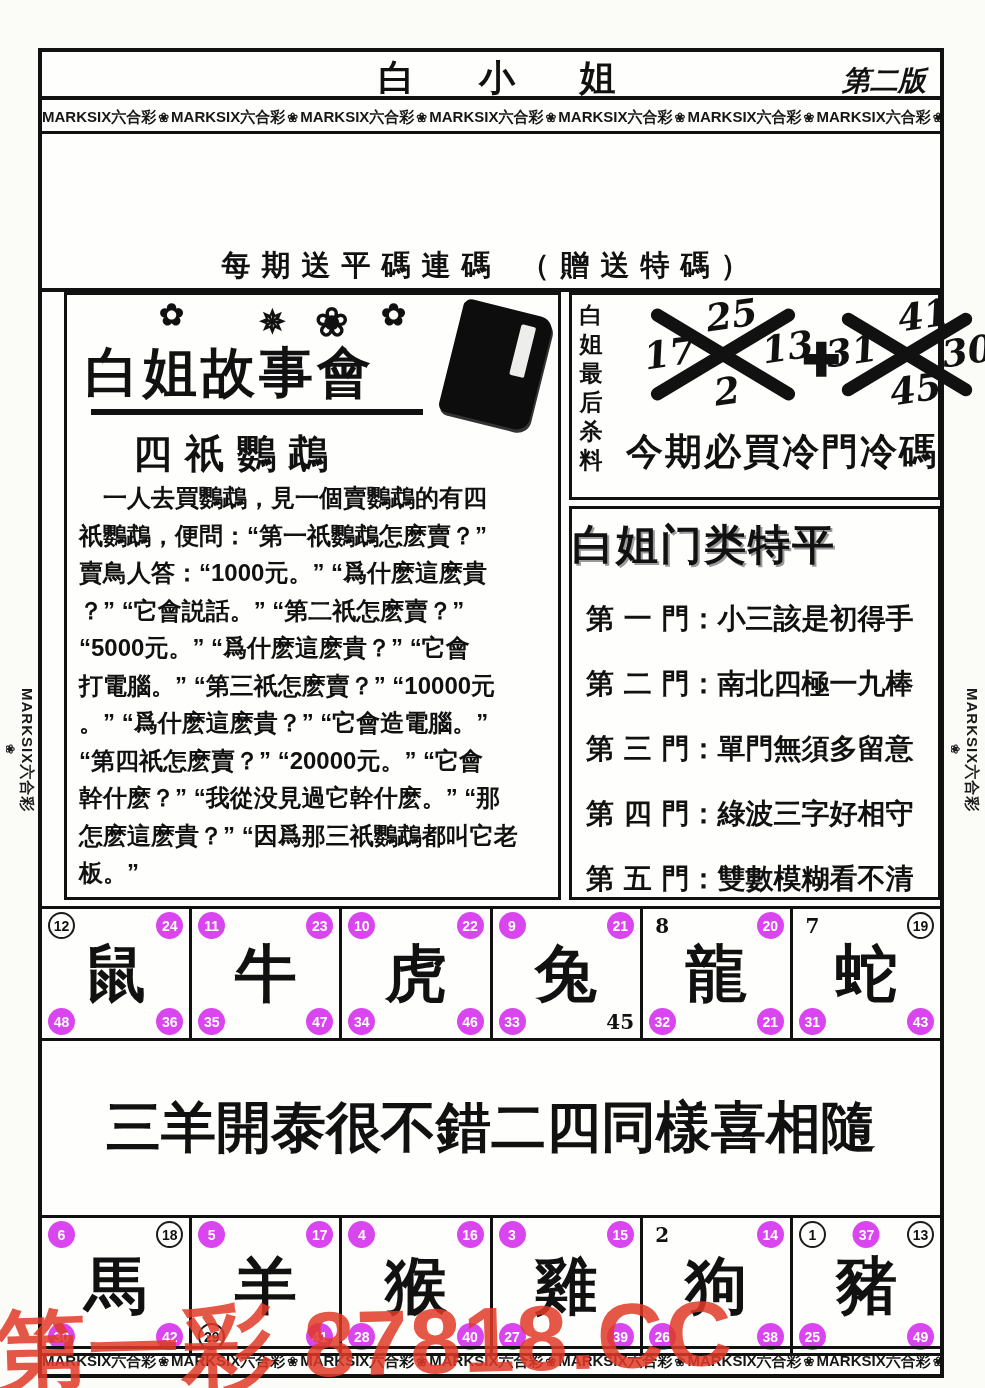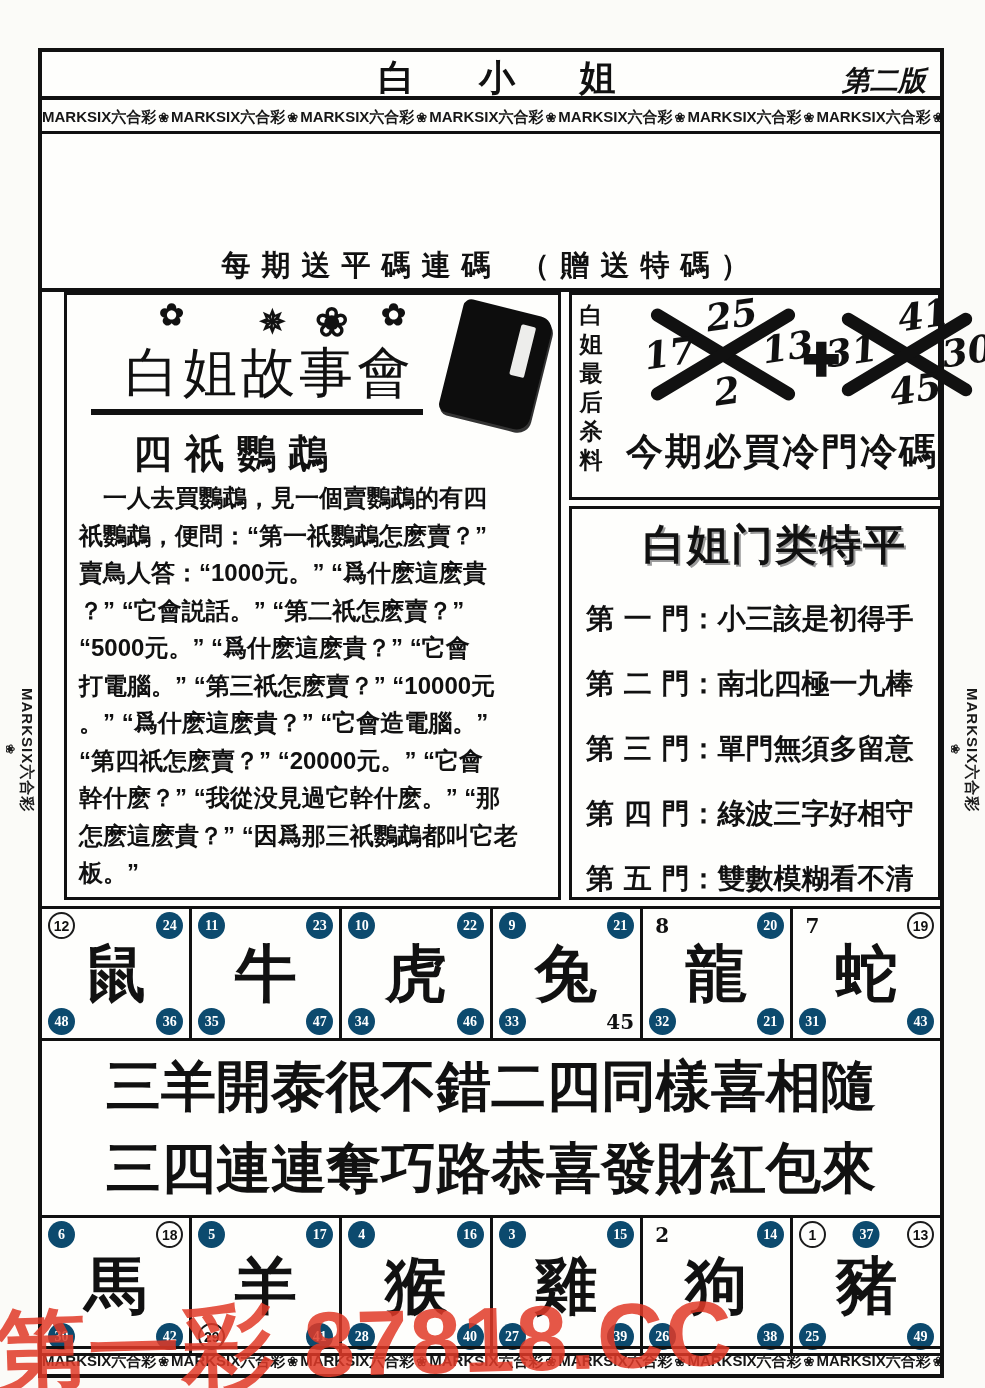--- a/index.html
+++ b/index.html
@@ -66,21 +66,21 @@
   .tulip-1 { left:92px;  top:2px;  font-size:30px; }
   .flower-1{ left:192px; top:8px;  font-size:32px; }
   .flower-2{ left:248px; top:4px;  font-size:40px; }
   .tulip-2 { left:314px; top:2px;  font-size:30px; }
   .book {
     position:absolute; right:16px; top:12px; width:92px; height:116px;
     background:#0d0d0d; border-radius:8px 14px 14px 8px; transform:rotate(14deg);
     box-shadow:2px 3px 0 #333;
   }
   .book-label { position:absolute; top:12px; right:16px; width:15px; height:52px; background:#ededeb; border-radius:2px; }
-  .story-header { position:absolute; left:18px; top:42px; font-size:54px; font-weight:400; letter-spacing:4px;margin-left:40px; }
+  .story-header { position:absolute; left:18px; top:42px; font-size:54px; font-weight:700; letter-spacing:4px; }
   .story-underline { position:absolute; left:24px; top:114px; width:332px; height:6px; background:#111; }
   .story-title { position:absolute; left:66px; top:132px; font-size:39px; font-weight:900; letter-spacing:13px; white-space:nowrap; }
   .story-body { position:absolute; left:12px; right:8px; top:184px; }
   .story-line { font-size:24px; font-weight:700; line-height:37.5px; white-space:nowrap; }
 
   .hot-box { position:absolute; left:527px; top:0; width:372px; height:208px; border:3px solid #111; }
   .hot-side-label {
     position:absolute; left:3px; top:6px; width:32px; text-align:center;
     font-size:23px; font-weight:900; line-height:29px;
   }
@@ -97,42 +97,41 @@
     font-weight:700; font-size:37px; transform:rotate(-8deg); white-space:nowrap;
   }
   .plus-icon { position:absolute; left:192px; top:36px; font-size:46px; font-weight:900; }
   .hot-caption {
     position:absolute; left:0; right:0; bottom:20px; text-align:right;
     font-size:37px; font-weight:700; letter-spacing:2px; white-space:nowrap;
   }
 
   .gates-box { position:absolute; left:527px; top:214px; width:372px; height:394px; border:3px solid #111; }
   .gates-header {
-    margin-top:8px; text-align:center; font-size:42px; font-weight:900; letter-spacing:2px;
+    margin-top:8px; font-size:42px; font-weight:900; letter-spacing:2px;
     text-shadow:2px 2px 0 #9a9a9a;
-    padding-left:40px;
   }
   .gate-line {
     margin:27px 8px 0 14px; font-size:28px; font-weight:bold;
     font-family:"DejaVu Serif", serif; white-space:nowrap;
   }
 
   
   .animal-row { position:absolute; left:0; right:0; border-top:3px solid #111; border-bottom:3px solid #111; display:flex; }
   .row-1 { top:854px;  height:135px; }
   .row-2 { top:1163px; height:141px; }
   .acell { flex:1; position:relative; border-right:3px solid #111; display:flex; align-items:center; justify-content:center; overflow:hidden; }
   .acell:last-child { border-right:none; }
   .animal-glyph { font-size:62px; font-weight:900; font-family:"DejaVu Serif", serif; }
   .badge {
     position:absolute; width:27px; height:27px; border-radius:50%;
     display:flex; align-items:center; justify-content:center;
     font-size:14px; font-weight:bold;
   }
-  .badge.solid { background:#0c4a6e; color:#fff;font-family:Liberation Serif, serif; }
+  .badge.solid { background:#d946ef; color:#fff; }
   .badge.ring  { border:2px solid #1c1c1c; color:#111; }
   .badge.plain { color:#111; font-size:20px; font-family:"DejaVu Serif", serif; }
   .pos-tl { top:3px; left:6px; }
   .pos-tr { top:3px; right:6px; }
   .pos-bl { bottom:3px; left:6px; }
   .pos-br { bottom:3px; right:6px; }
   .pos-tm { top:3px; left:50%; transform:translateX(-50%); }
 
   
   .slogan-box {
@@ -294,24 +293,20 @@
         <span class="badge solid pos-bl">31</span>
         <span class="badge solid pos-br">43</span>
       </div>
     </div>
 
   <div class="slogan-box">
     <div class="slogan-line">
       <span>三羊開泰很不錯</span>
       <span>二四同樣喜相隨</span>
     </div>
-    <div class="slogan-line">
-      <span>三四連連奪巧路</span>
-      <span>恭喜發財紅包來</span>
-    </div>
   </div>
 
   <div class="animal-row row-2">
       <div class="acell">
         <span class="animal-glyph">馬</span>
         <span class="badge solid pos-tl">6</span>
         <span class="badge ring pos-tr">18</span>
         <span class="badge solid pos-bl">30</span>
         <span class="badge solid pos-br">42</span>
       </div>

